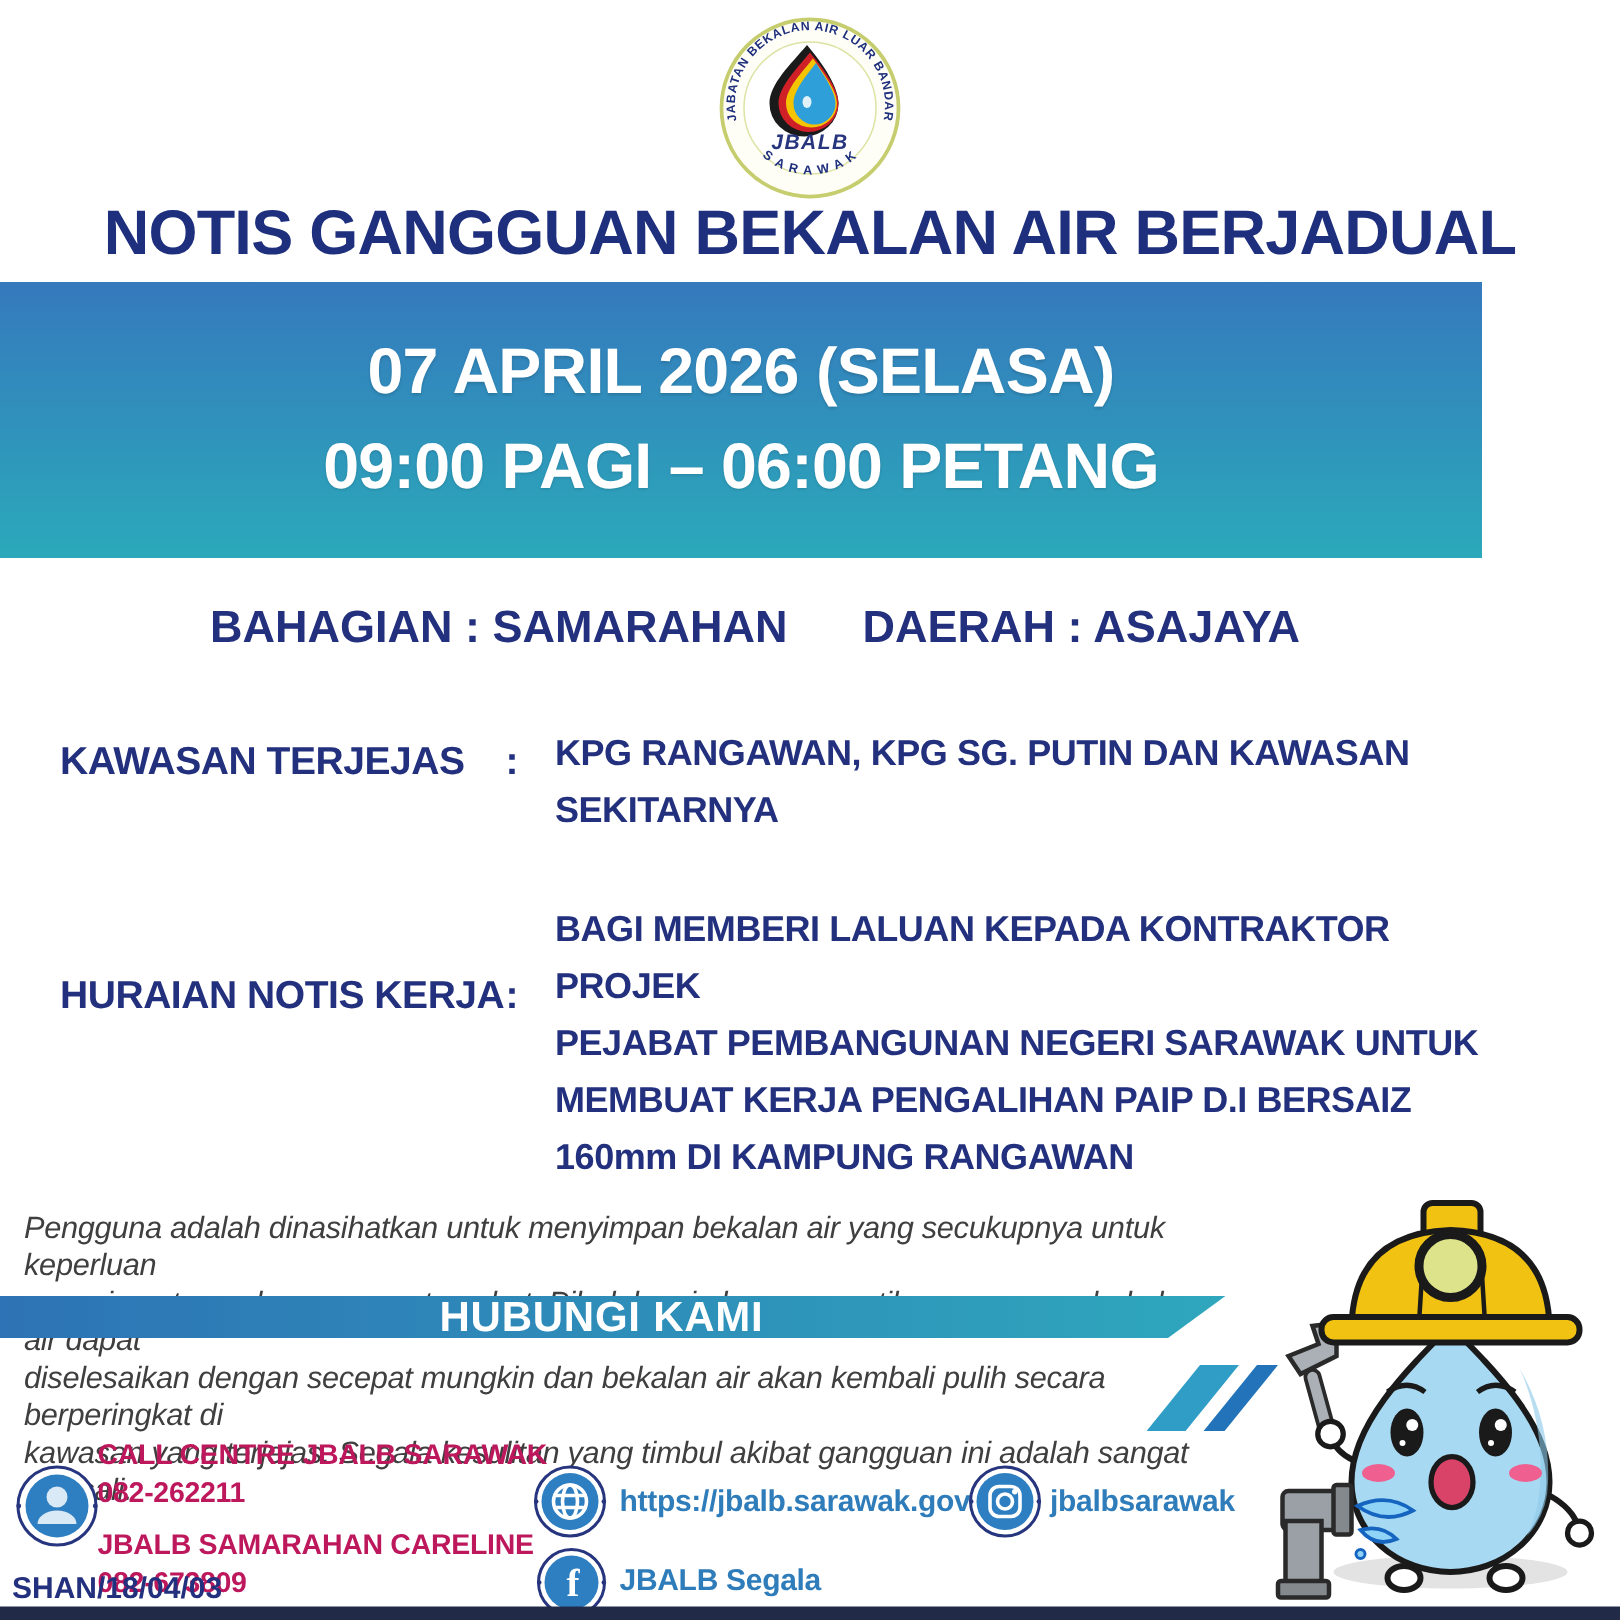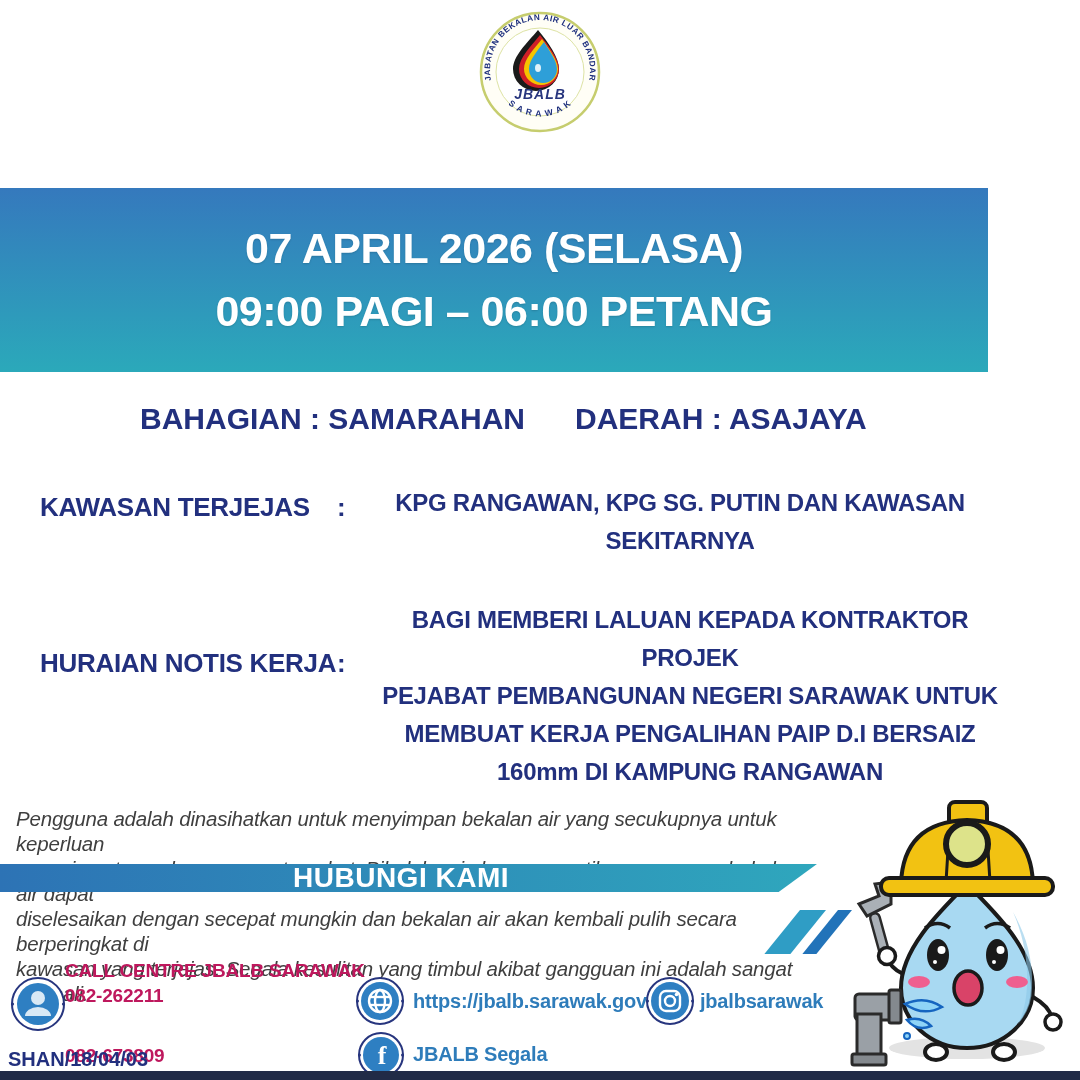--- a/index.html
+++ b/index.html
@@ -12,21 +12,21 @@
          background:linear-gradient(180deg,#3579bd 0%,#2ba9ba 100%);
          display:flex;flex-direction:column;align-items:center;justify-content:center;gap:14px;}
   .date-line{color:#ffffff;font-size:43px;font-weight:bold;letter-spacing:-0.5px;
          text-shadow:0 1px 2px rgba(0,0,0,0.15);}
   .region-row{top:402px;left:0;width:1080px;height:40px;font-size:30px;font-weight:bold;color:#22307e;}
   .bahagian{position:absolute;left:140px;top:0;}
   .daerah{position:absolute;left:575px;top:0;}
   .fld-label{font-size:26px;font-weight:bold;color:#22307e;letter-spacing:-0.3px;}
   .fld-colon{font-size:26px;font-weight:bold;color:#22307e;}
   .fld-value{font-size:24px;font-weight:bold;color:#22307e;line-height:38px;
-             letter-spacing:-0.3px;white-space:pre-line;text-align:center;}
+             letter-spacing:-0.3px;white-space:pre-line;}
   .advisory{top:806px;left:16px;width:800px;font-size:20.5px;font-style:italic;color:#3f3f3f;
             line-height:25px;white-space:pre-line;letter-spacing:-0.2px;}
   .hubungi{top:864px;left:0;width:810px;height:28px;
            background:linear-gradient(90deg,#2d73b5 0%,#2fa9bd 100%);
            clip-path:polygon(0 0,96% 0,91.5% 100%,0 100%);
            display:flex;align-items:center;justify-content:center;padding-left:41px;}
   .hubungi span{color:#ffffff;font-size:28px;font-weight:bold;letter-spacing:0.5px;margin-right:90px;}
   .stripe{top:910px;height:44px;transform:skewX(-39deg);transform-origin:top left;}
   .stripe1{left:800px;width:26px;background:#2f9dc5;}
   .stripe2{left:838px;width:14px;background:#2273b9;}
@@ -57,20 +57,21 @@
     <g>
       <path d="M60,20 C49,33 35,46 35,59 a23,22 0 0 0 46,0 C81,48 71,33 60,20 Z" fill="#1a1a1a"></path>
       <path d="M62,25 C53,36 41,48 41,59 a20,19 0 0 0 40,0 C81,49 71,36 62,25 Z" fill="#cf2027"></path>
       <path d="M64,29 C56,39 46,49 46,59 a17,16 0 0 0 34,0 C80,50 71,39 64,29 Z" fill="#f5c400"></path>
       <path d="M66,32 C60,40 51,50 51,59 a14,14 0 0 0 28,0 C79,51 71,40 66,32 Z" fill="#2e9fd8"></path>
       <ellipse cx="60" cy="58" rx="3" ry="4" fill="#ffffff" opacity="0.85"></ellipse>
     </g>
     <text x="62" y="89" text-anchor="middle" font-size="14" font-weight="bold" font-style="italic" fill="#27357e" letter-spacing="1">JBALB</text>
   </svg>
 
+  <div class="abs title">NOTIS GANGGUAN BEKALAN AIR BERJADUAL</div>
 
   <div class="abs date-banner">
     <div class="date-line">07 APRIL 2026 (SELASA)</div>
     <div class="date-line">09:00 PAGI – 06:00 PETANG</div>
   </div>
 
   <div class="abs region-row">
     <span class="bahagian">BAHAGIAN : SAMARAHAN</span>
     <span class="daerah">DAERAH : ASAJAYA</span>
   </div>
@@ -101,20 +102,21 @@
   <svg class="abs" style="left:10px;top:976px;" width="56" height="56" viewBox="0 0 56 56">
     <circle cx="28" cy="28" r="26" fill="#ffffff" stroke="#27357e" stroke-width="2"></circle>
     <circle cx="2.5" cy="28" r="1.6" fill="#27357e"></circle>
       <circle cx="53.5" cy="28" r="1.6" fill="#27357e"></circle>
     <circle cx="28" cy="28" r="21" fill="#2e7fc2"></circle>
     <circle cx="28" cy="22" r="7" fill="#d9e9f5"></circle>
     <path d="M15,40 a13,9 0 0 1 26,0 Z" fill="#d9e9f5"></path>
   </svg>
   <div class="abs contact-label" style="left:65px;top:960px;">CALL CENTRE JBALB SARAWAK</div>
   <div class="abs contact-label" style="left:65px;top:985px;">082-262211</div>
+  <div class="abs contact-label" style="left:65px;top:1020px;">JBALB SAMARAHAN CARELINE</div>
   <div class="abs contact-label" style="left:65px;top:1045px;">082-673809</div>
 
   <svg class="abs" style="left:355px;top:976px;" width="50" height="50" viewBox="0 0 50 50">
     <circle cx="25" cy="25" r="23" fill="#ffffff" stroke="#27357e" stroke-width="2"></circle>
     <circle cx="2.5" cy="25" r="1.5" fill="#27357e"></circle>
       <circle cx="47.5" cy="25" r="1.5" fill="#27357e"></circle>
     <circle cx="25" cy="25" r="19" fill="#2e7fc2"></circle>
     <g stroke="#ffffff" stroke-width="2.4" fill="none">
       <circle cx="25" cy="25" r="11"></circle>
       <ellipse cx="25" cy="25" rx="5" ry="11"></ellipse>

